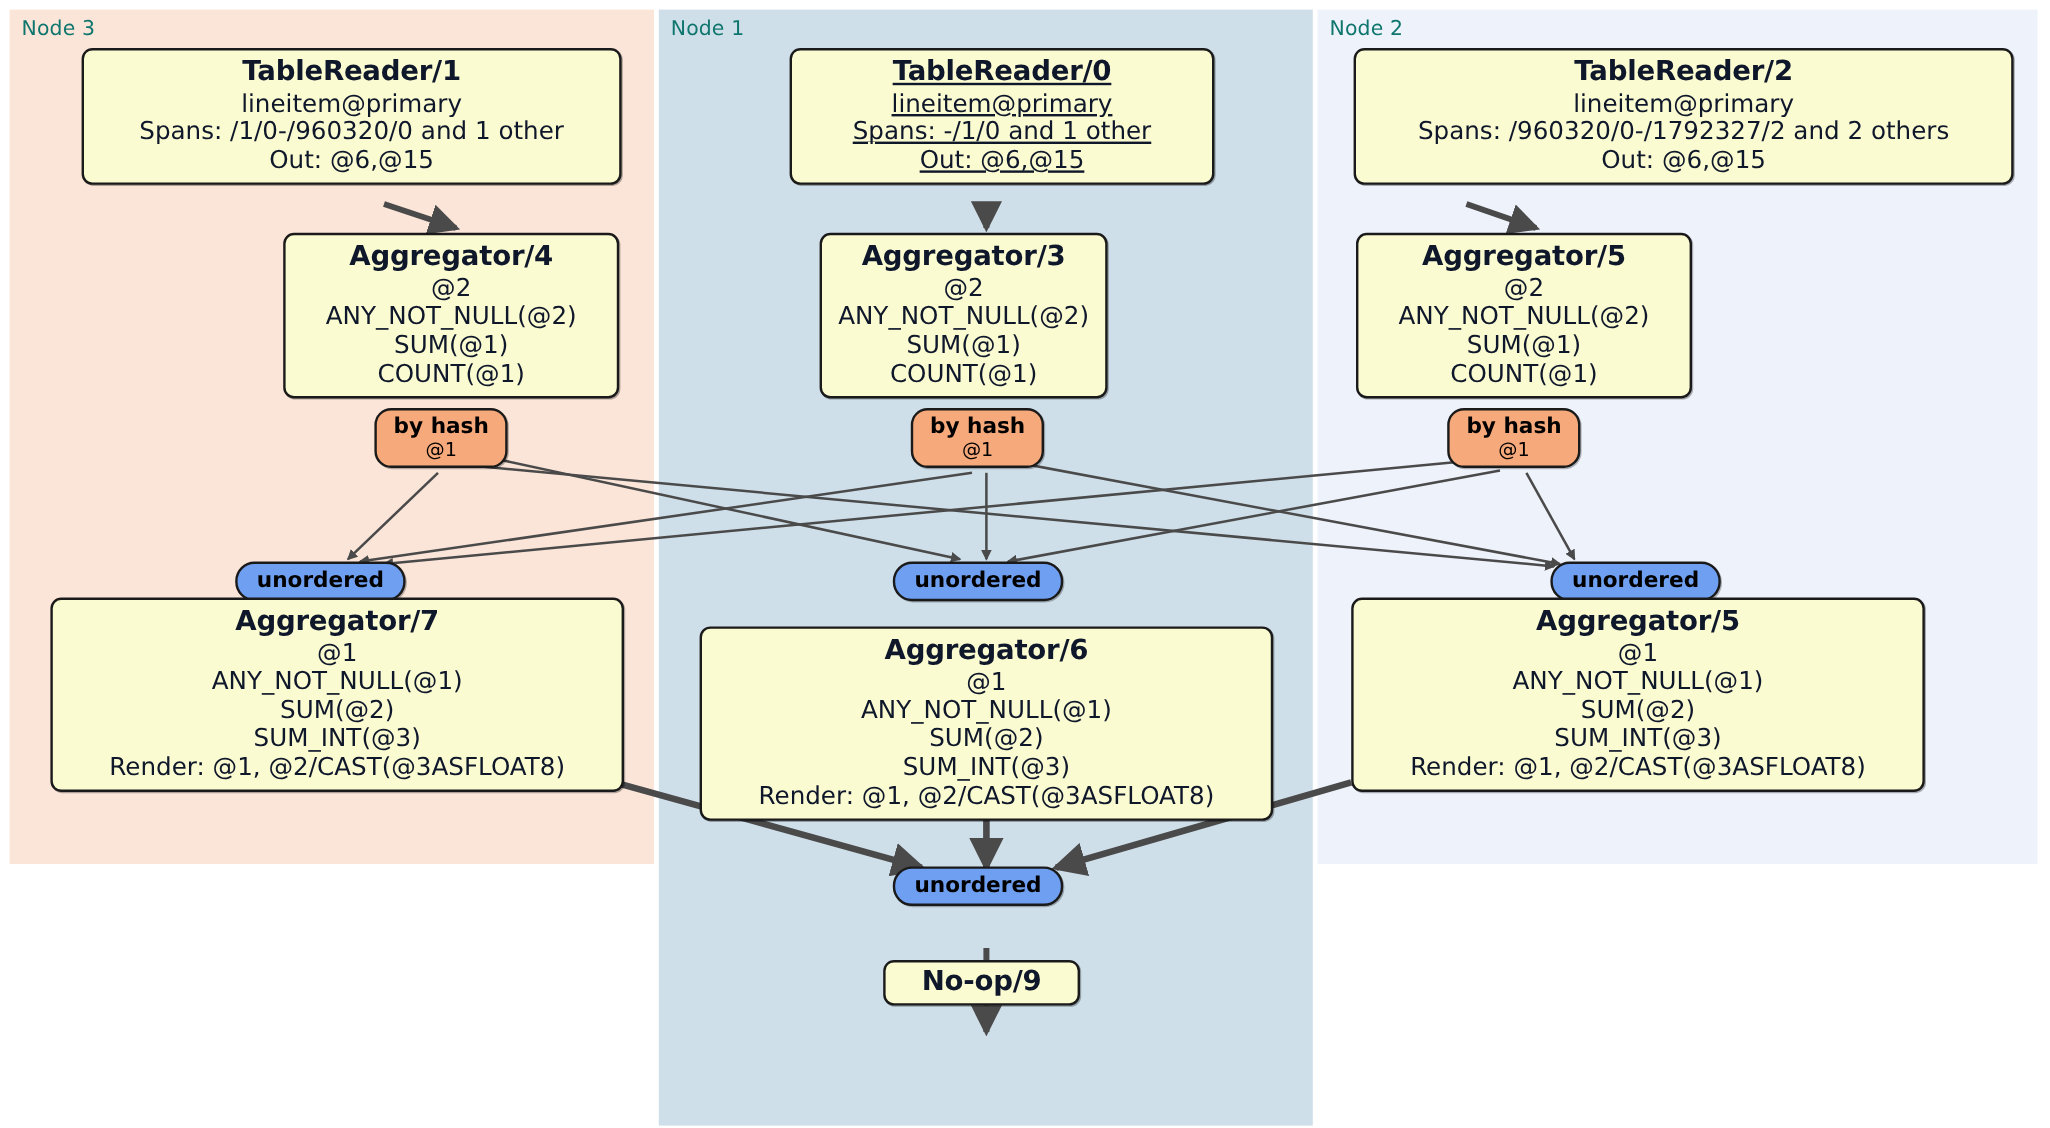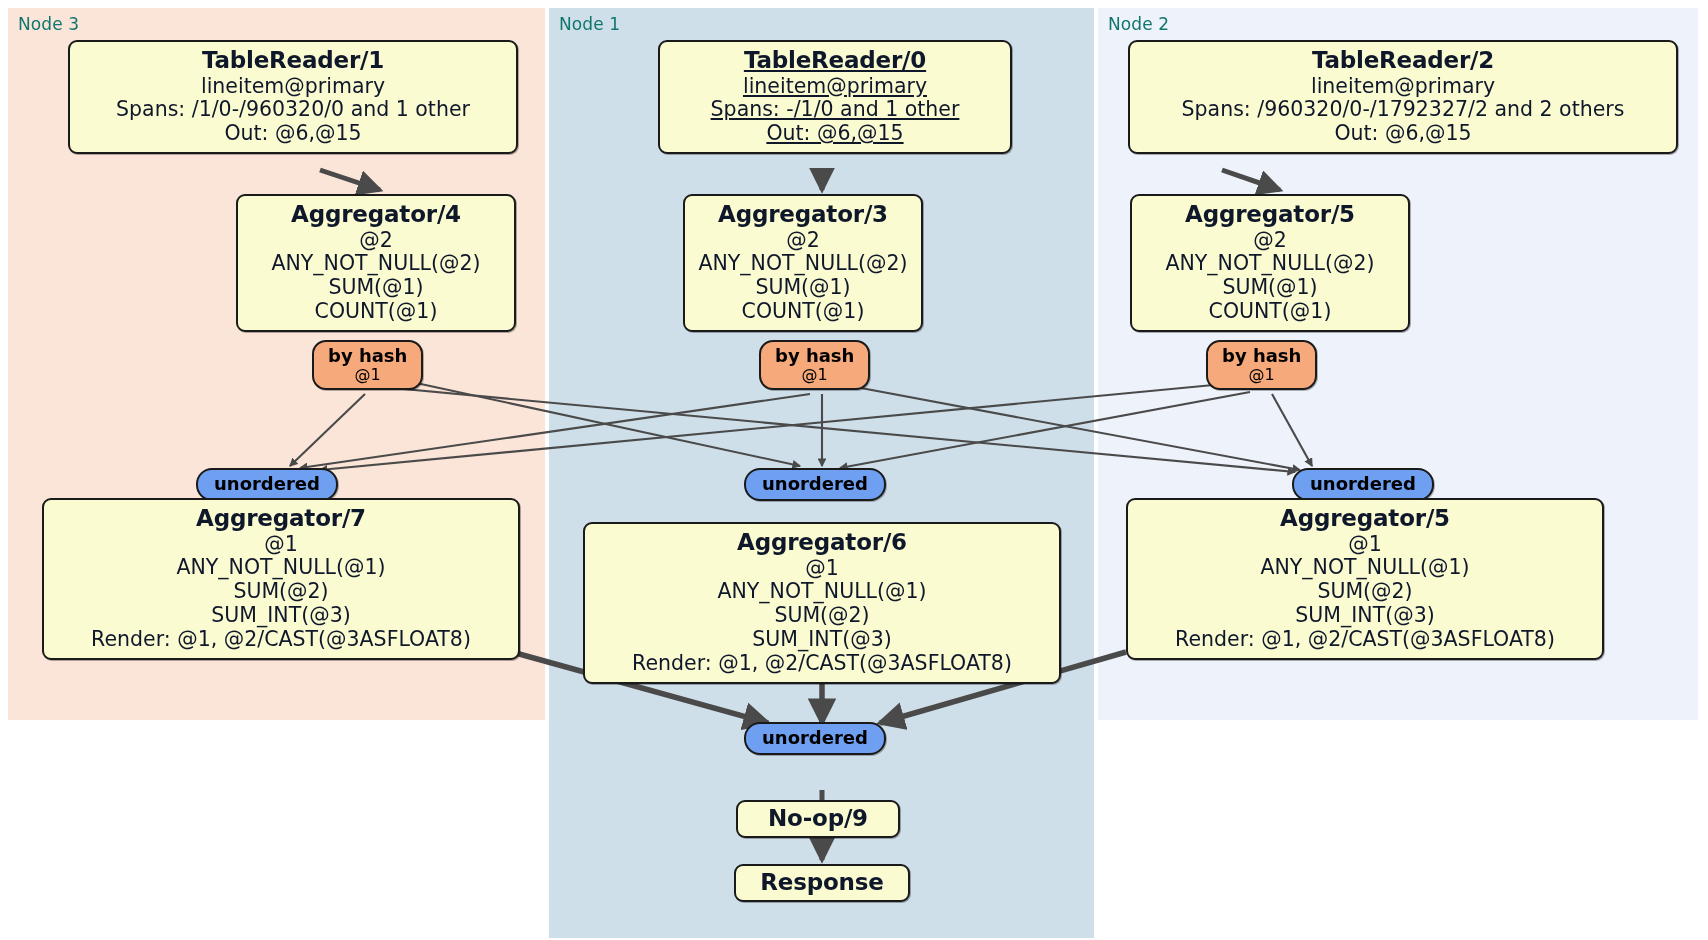--- a/index.html
+++ b/index.html
@@ -219,17 +219,14 @@
   </div>
 
   <div class="pill unordered" style="left:744px;top:722px;">
     <span class="p1">unordered</span>
   </div>
 
   <div class="box small" style="left:736px;top:800px;width:164px;">
     <span class="ttl">No-op/9</span>
   </div>
 
-  <div class="box small" style="left:734px;top:864px;width:176px;">
-    <span class="ttl">Response</span>
-  </div>
 
 </div>
 
 </body></html>

